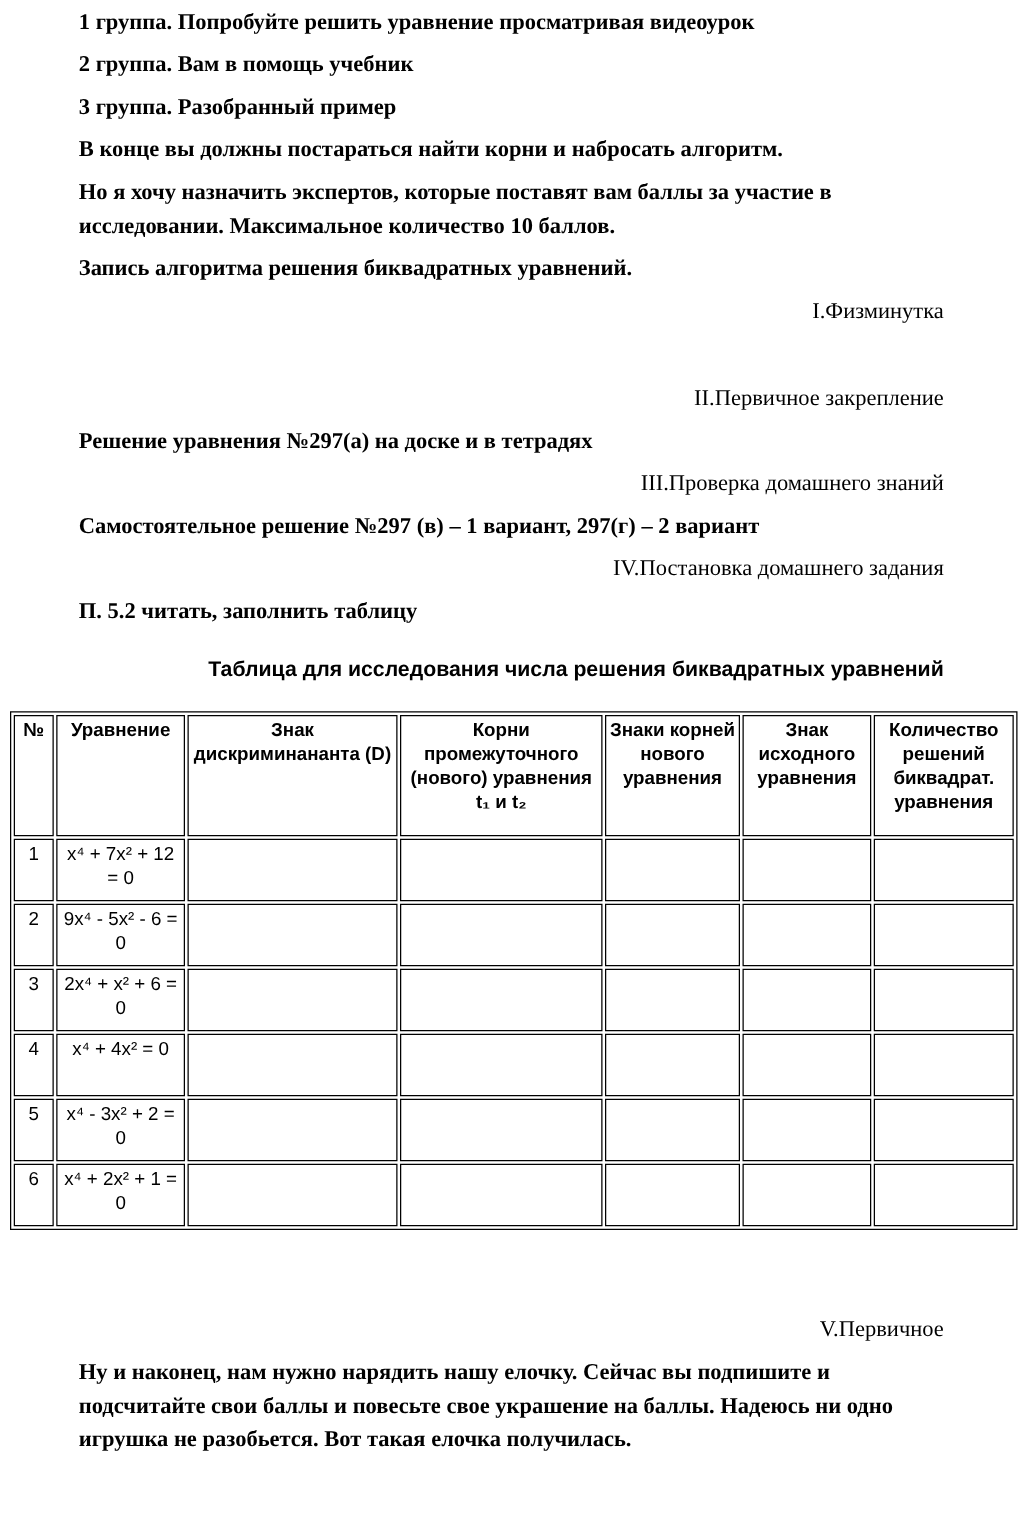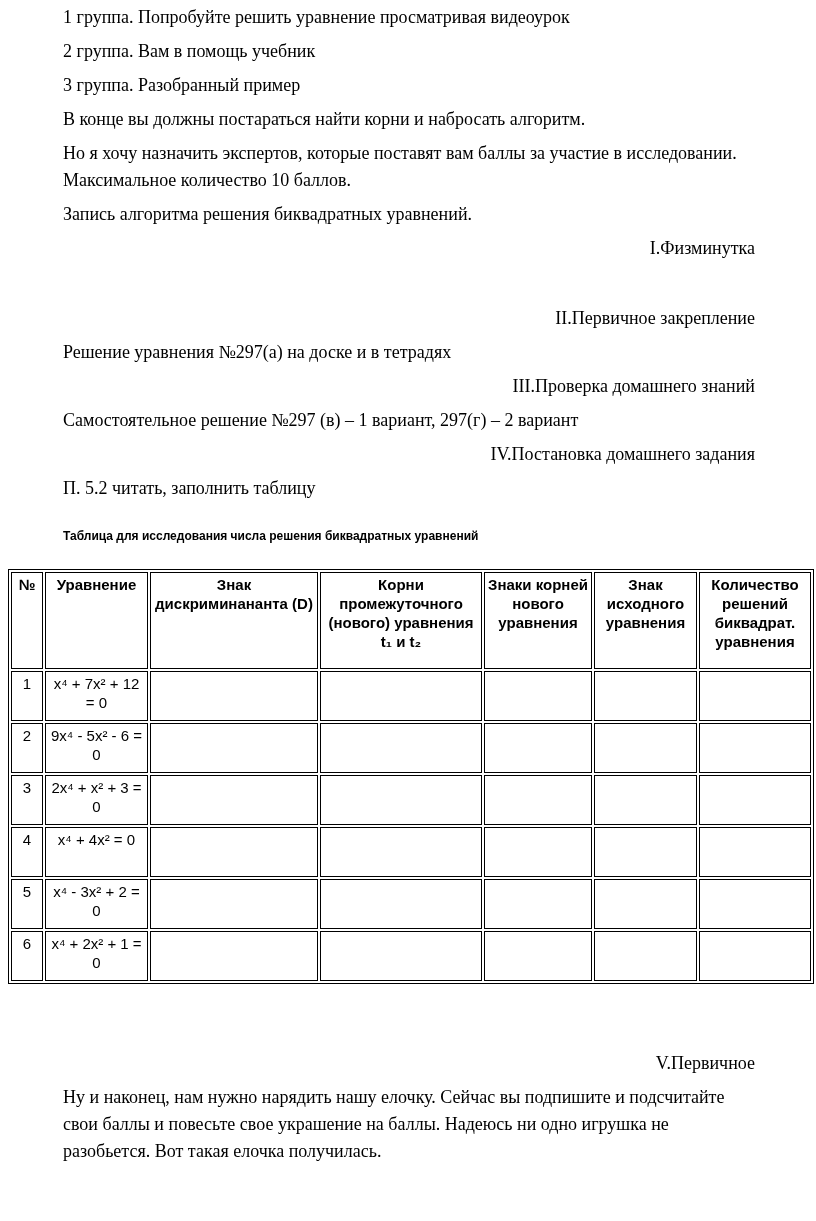--- a/index.html
+++ b/index.html
@@ -10,30 +10,30 @@
     height: 1221px;
     margin: 0 auto;
     background: #ffffff;
     color: #000000;
     font-family: "Liberation Serif", serif;
     font-size: 18px;
     line-height: 27px;
     padding: 4px 61px 0 63px;
     overflow: hidden;
   }
-  p.doc { margin: 0 0 7px 0; }
+  p.doc { margin: 0 0 7px 0; font-weight: bold; }
   .section-heading { margin: 0 0 7px 0; text-align: right; }
   .roman { display: inline-block; width: 60px; }
   .blank { height: 36px; }
   .spacer-after-table { height: 66px; }
   .table-title {
     font-family: "Liberation Sans", sans-serif;
-    font-size: 12px;
+    font-size: 17px;
     font-weight: bold;
-    text-align: left;
+    text-align: right;
     line-height: 20px;
     margin: 24px 0 23px 0;
   }
   table.eq-table {
     border-collapse: separate;
     border-spacing: 2px;
     table-layout: fixed;
     width: 800px;
     margin-left: -55px;
     border: 1px solid #000;
@@ -128,21 +128,21 @@
       <td class="num-cell">2</td>
       <td>9x⁴ - 5x² - 6 = 0</td>
       <td></td>
       <td></td>
       <td></td>
       <td></td>
       <td></td>
     </tr>
     <tr>
       <td class="num-cell">3</td>
-      <td>2x⁴ + x² + 3 = 0</td>
+      <td>2x⁴ + x² + 6 = 0</td>
       <td></td>
       <td></td>
       <td></td>
       <td></td>
       <td></td>
     </tr>
     <tr>
       <td class="num-cell">4</td>
       <td>x⁴ + 4x² = 0</td>
       <td></td>

